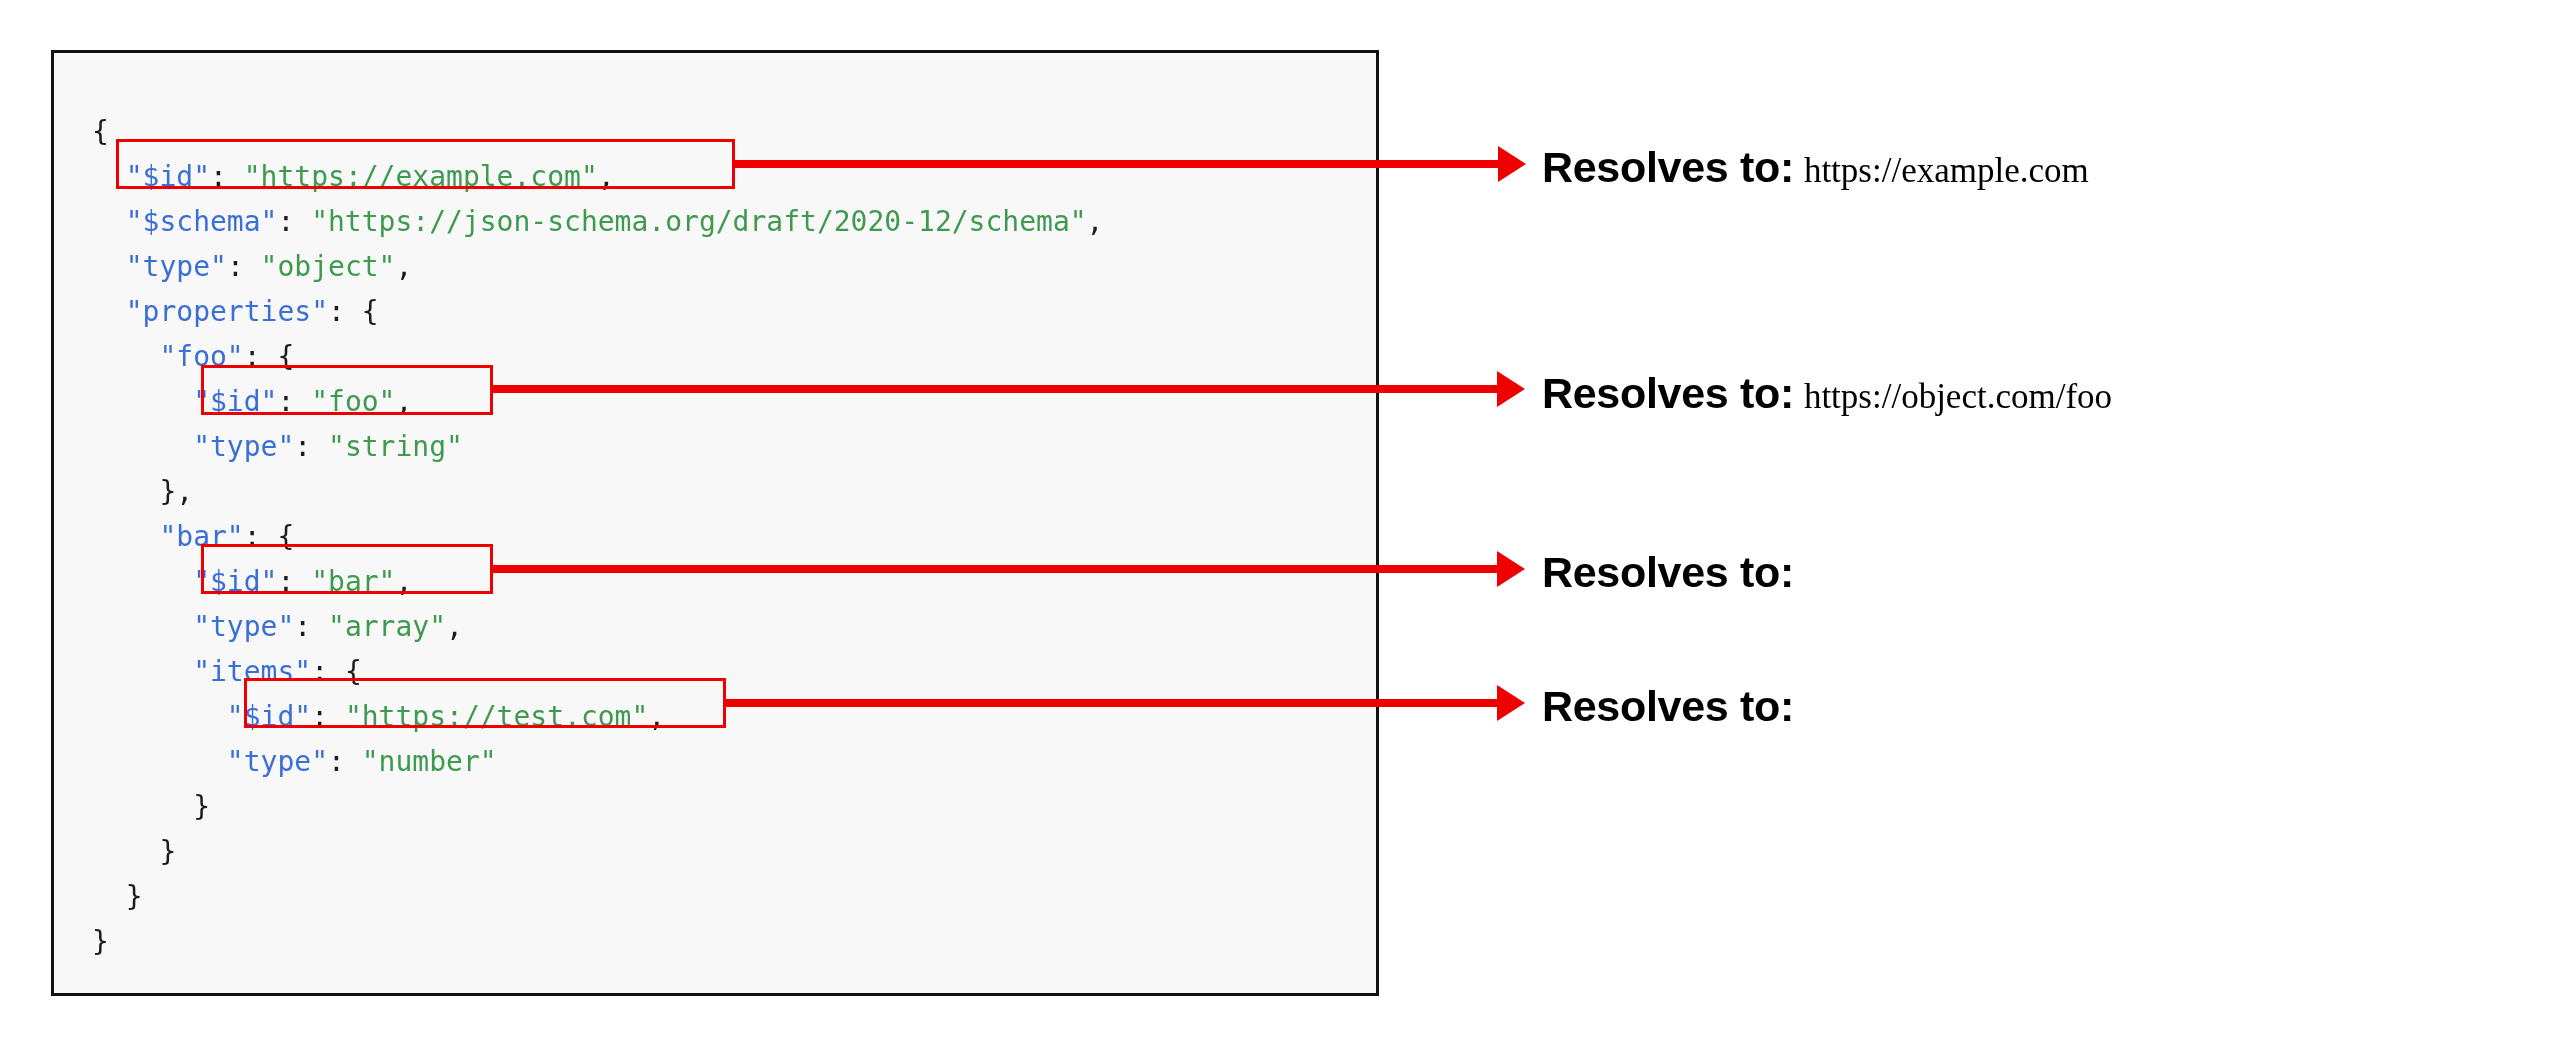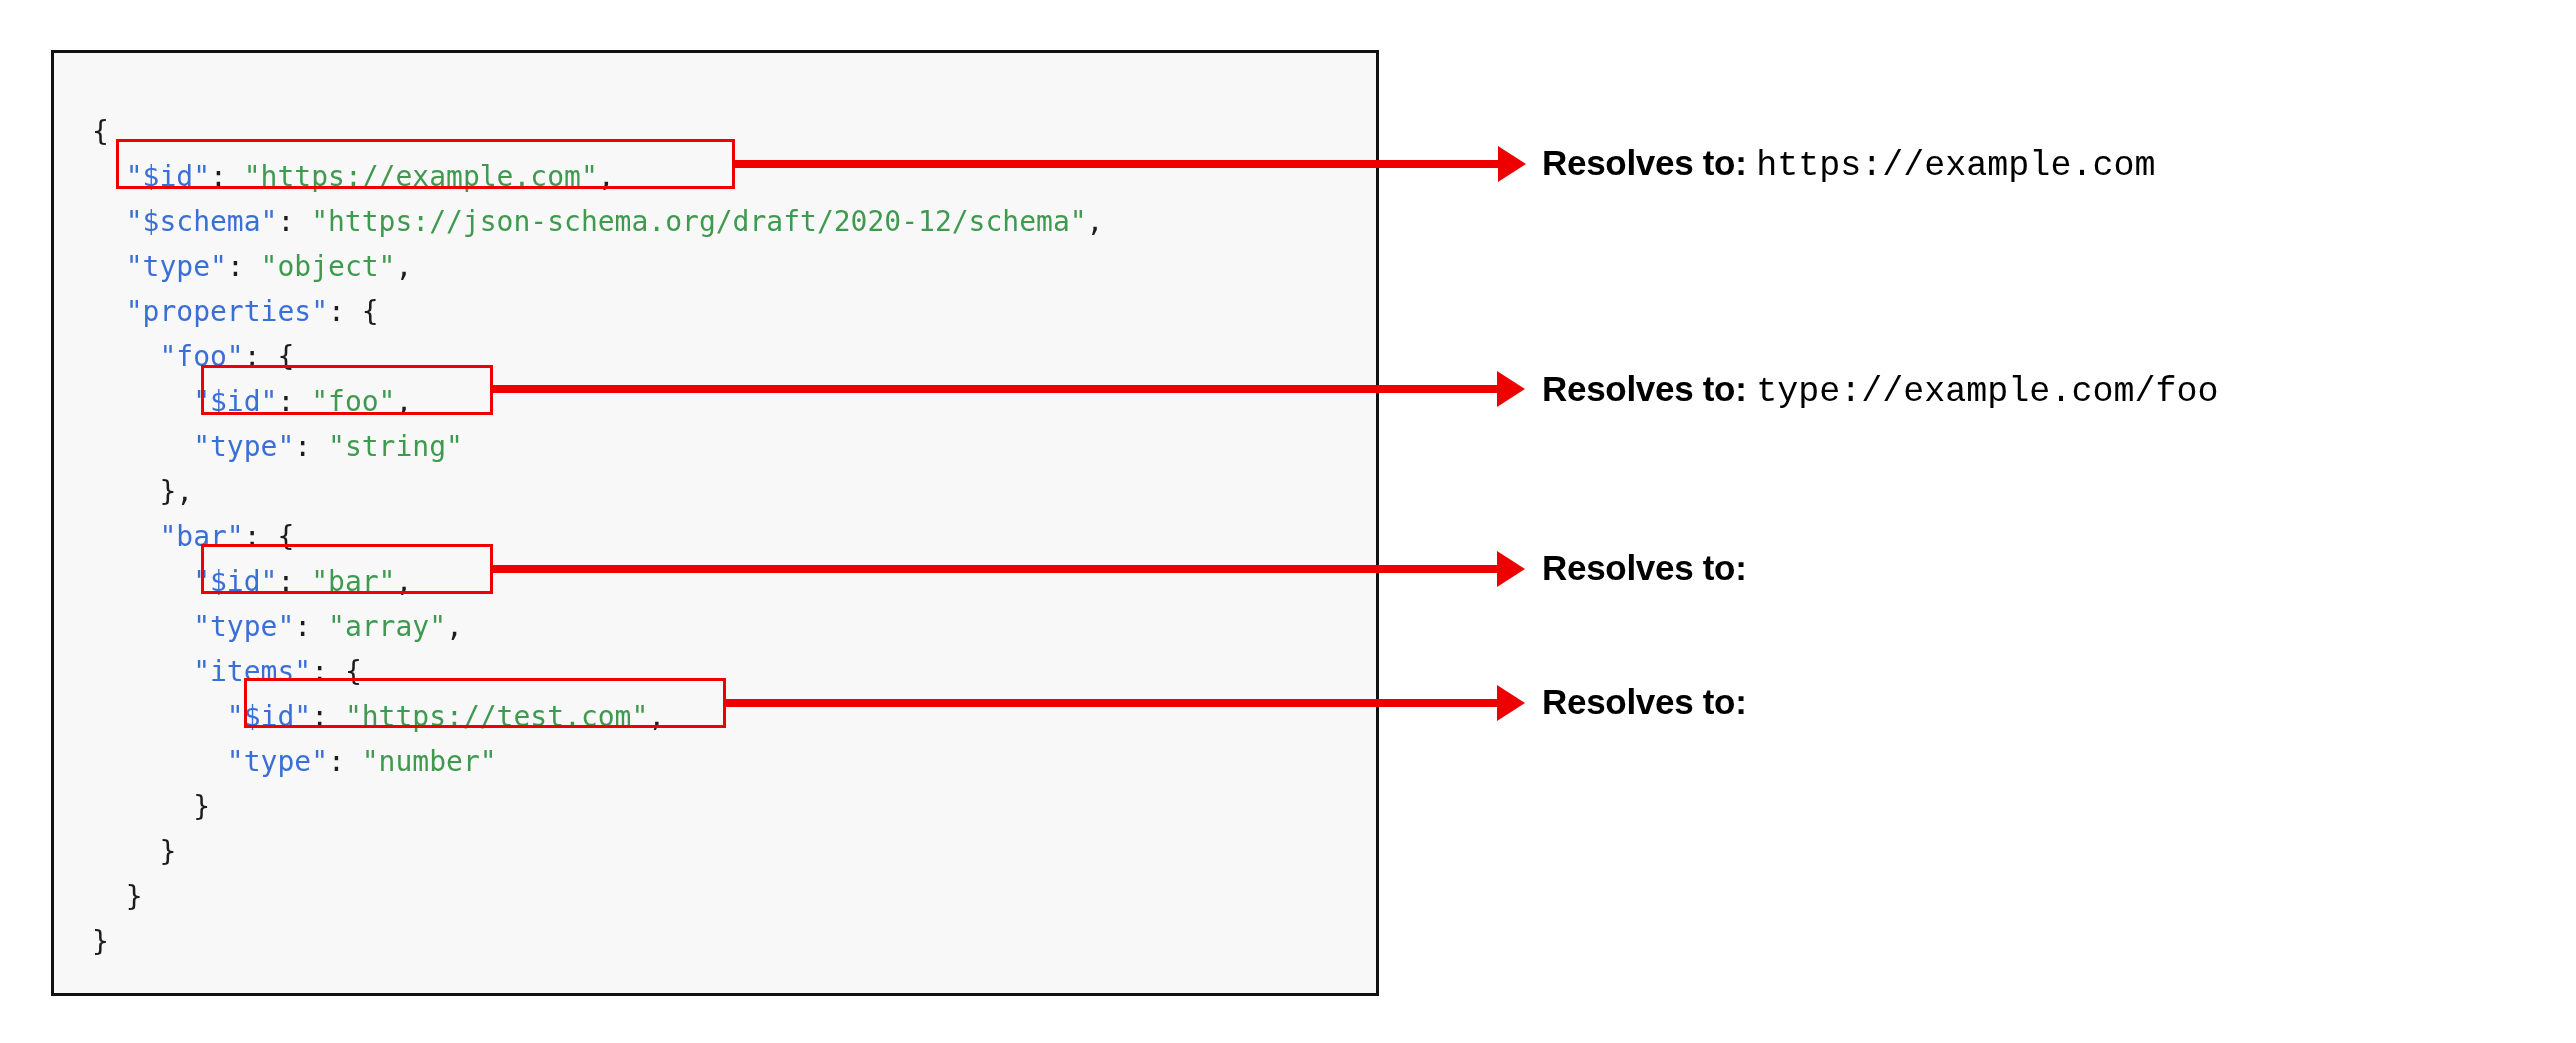--- a/index.html
+++ b/index.html
@@ -87,27 +87,27 @@
   
   .resolve-row {
     position: absolute;
     white-space: nowrap;
     display: flex;
     align-items: baseline;
   }
   .resolve-label {
     font-family: "Liberation Sans", sans-serif;
     font-weight: bold;
-    font-size: 35px;
+    font-size: 43px;
     color: #000000;
     letter-spacing: -0.3px;
     text-align: right;
   }
   .resolve-url {
-    font-family: Liberation Mono, monospace;
+    font-family: Liberation Serif, serif;
     font-size: 35px;
     color: #000000;
     margin-left: 9.8px;
   }
 </style>
 </head>
 <body>
 
 <div id="stage">
 
@@ -139,21 +139,21 @@
     <div class="head" style="left:771px;"></div>
   </div>
 
   <div class="resolve-row" style="left:1542px; top:143px;">
     <span class="resolve-label">Resolves to:</span>
     <span class="resolve-url">https://example.com</span>
   </div>
 
   <div class="resolve-row" style="left:1542px; top:369px;">
     <span class="resolve-label">Resolves to:</span>
-    <span class="resolve-url">type://example.com/foo</span>
+    <span class="resolve-url">https://object.com/foo</span>
   </div>
 
   <div class="resolve-row" style="left:1542px; top:548px;">
     <span class="resolve-label">Resolves to:</span>
   </div>
 
   <div class="resolve-row" style="left:1542px; top:682px;">
     <span class="resolve-label">Resolves to:</span>
   </div>
 

